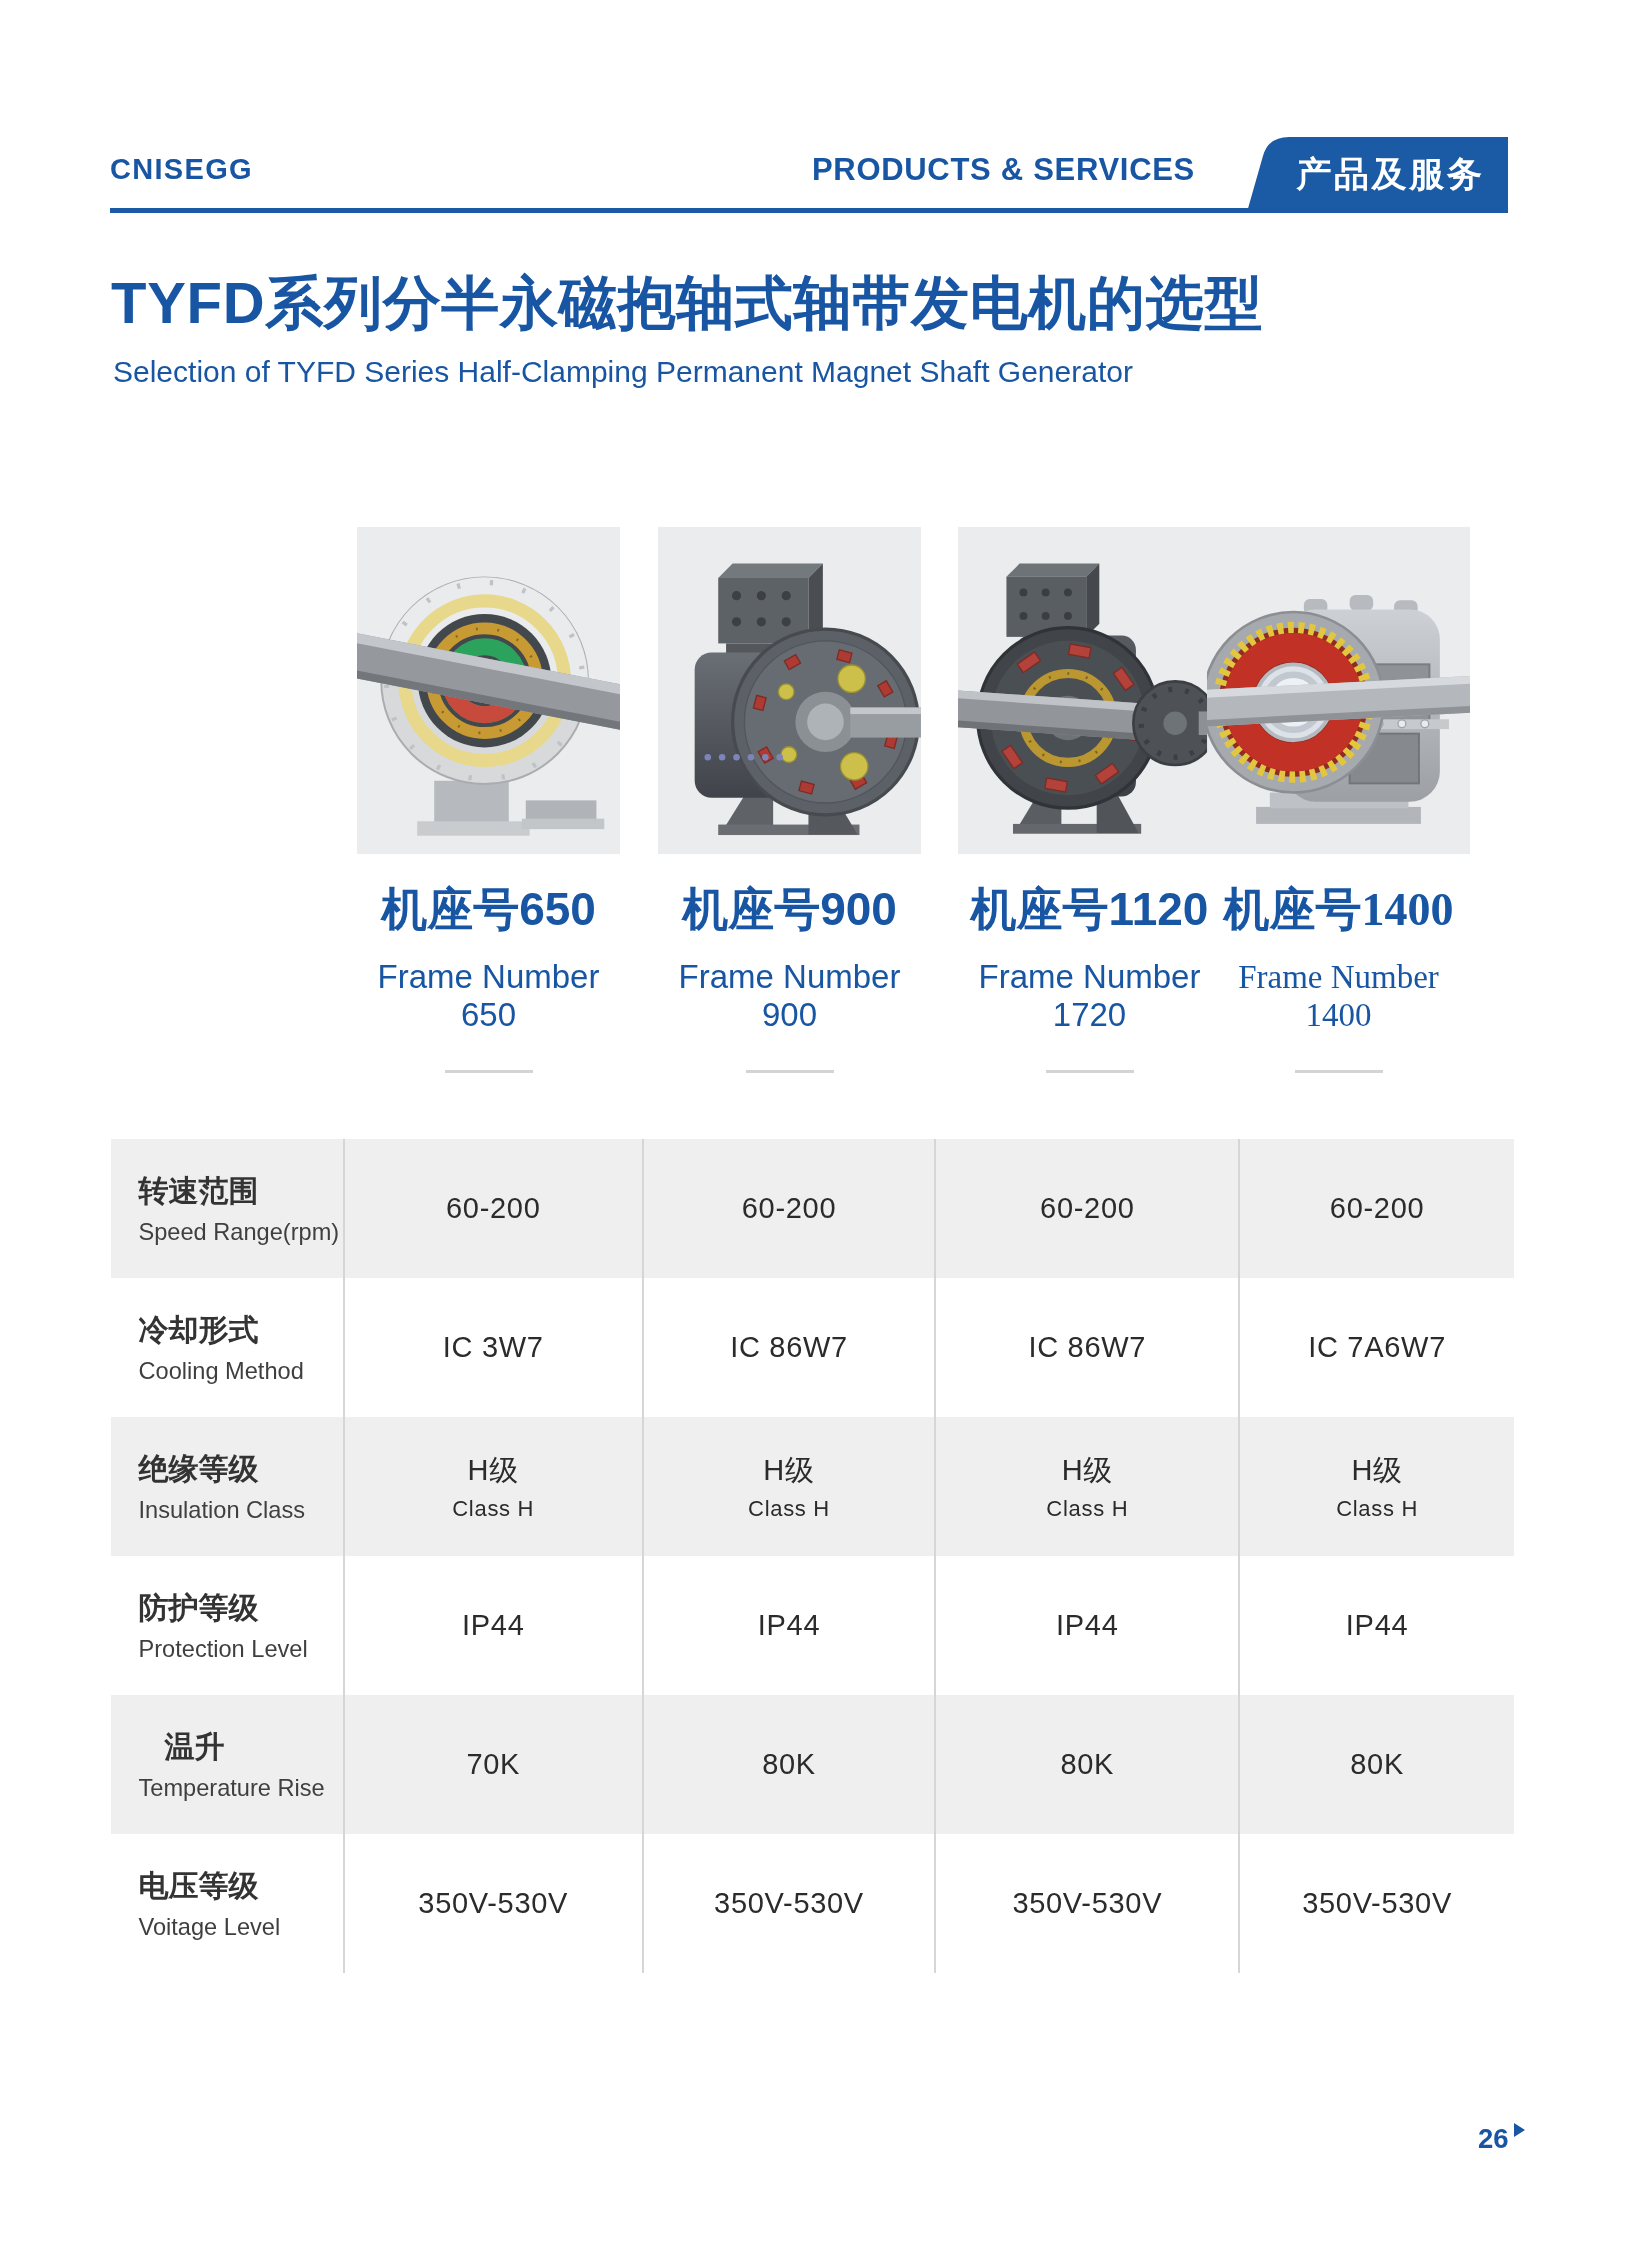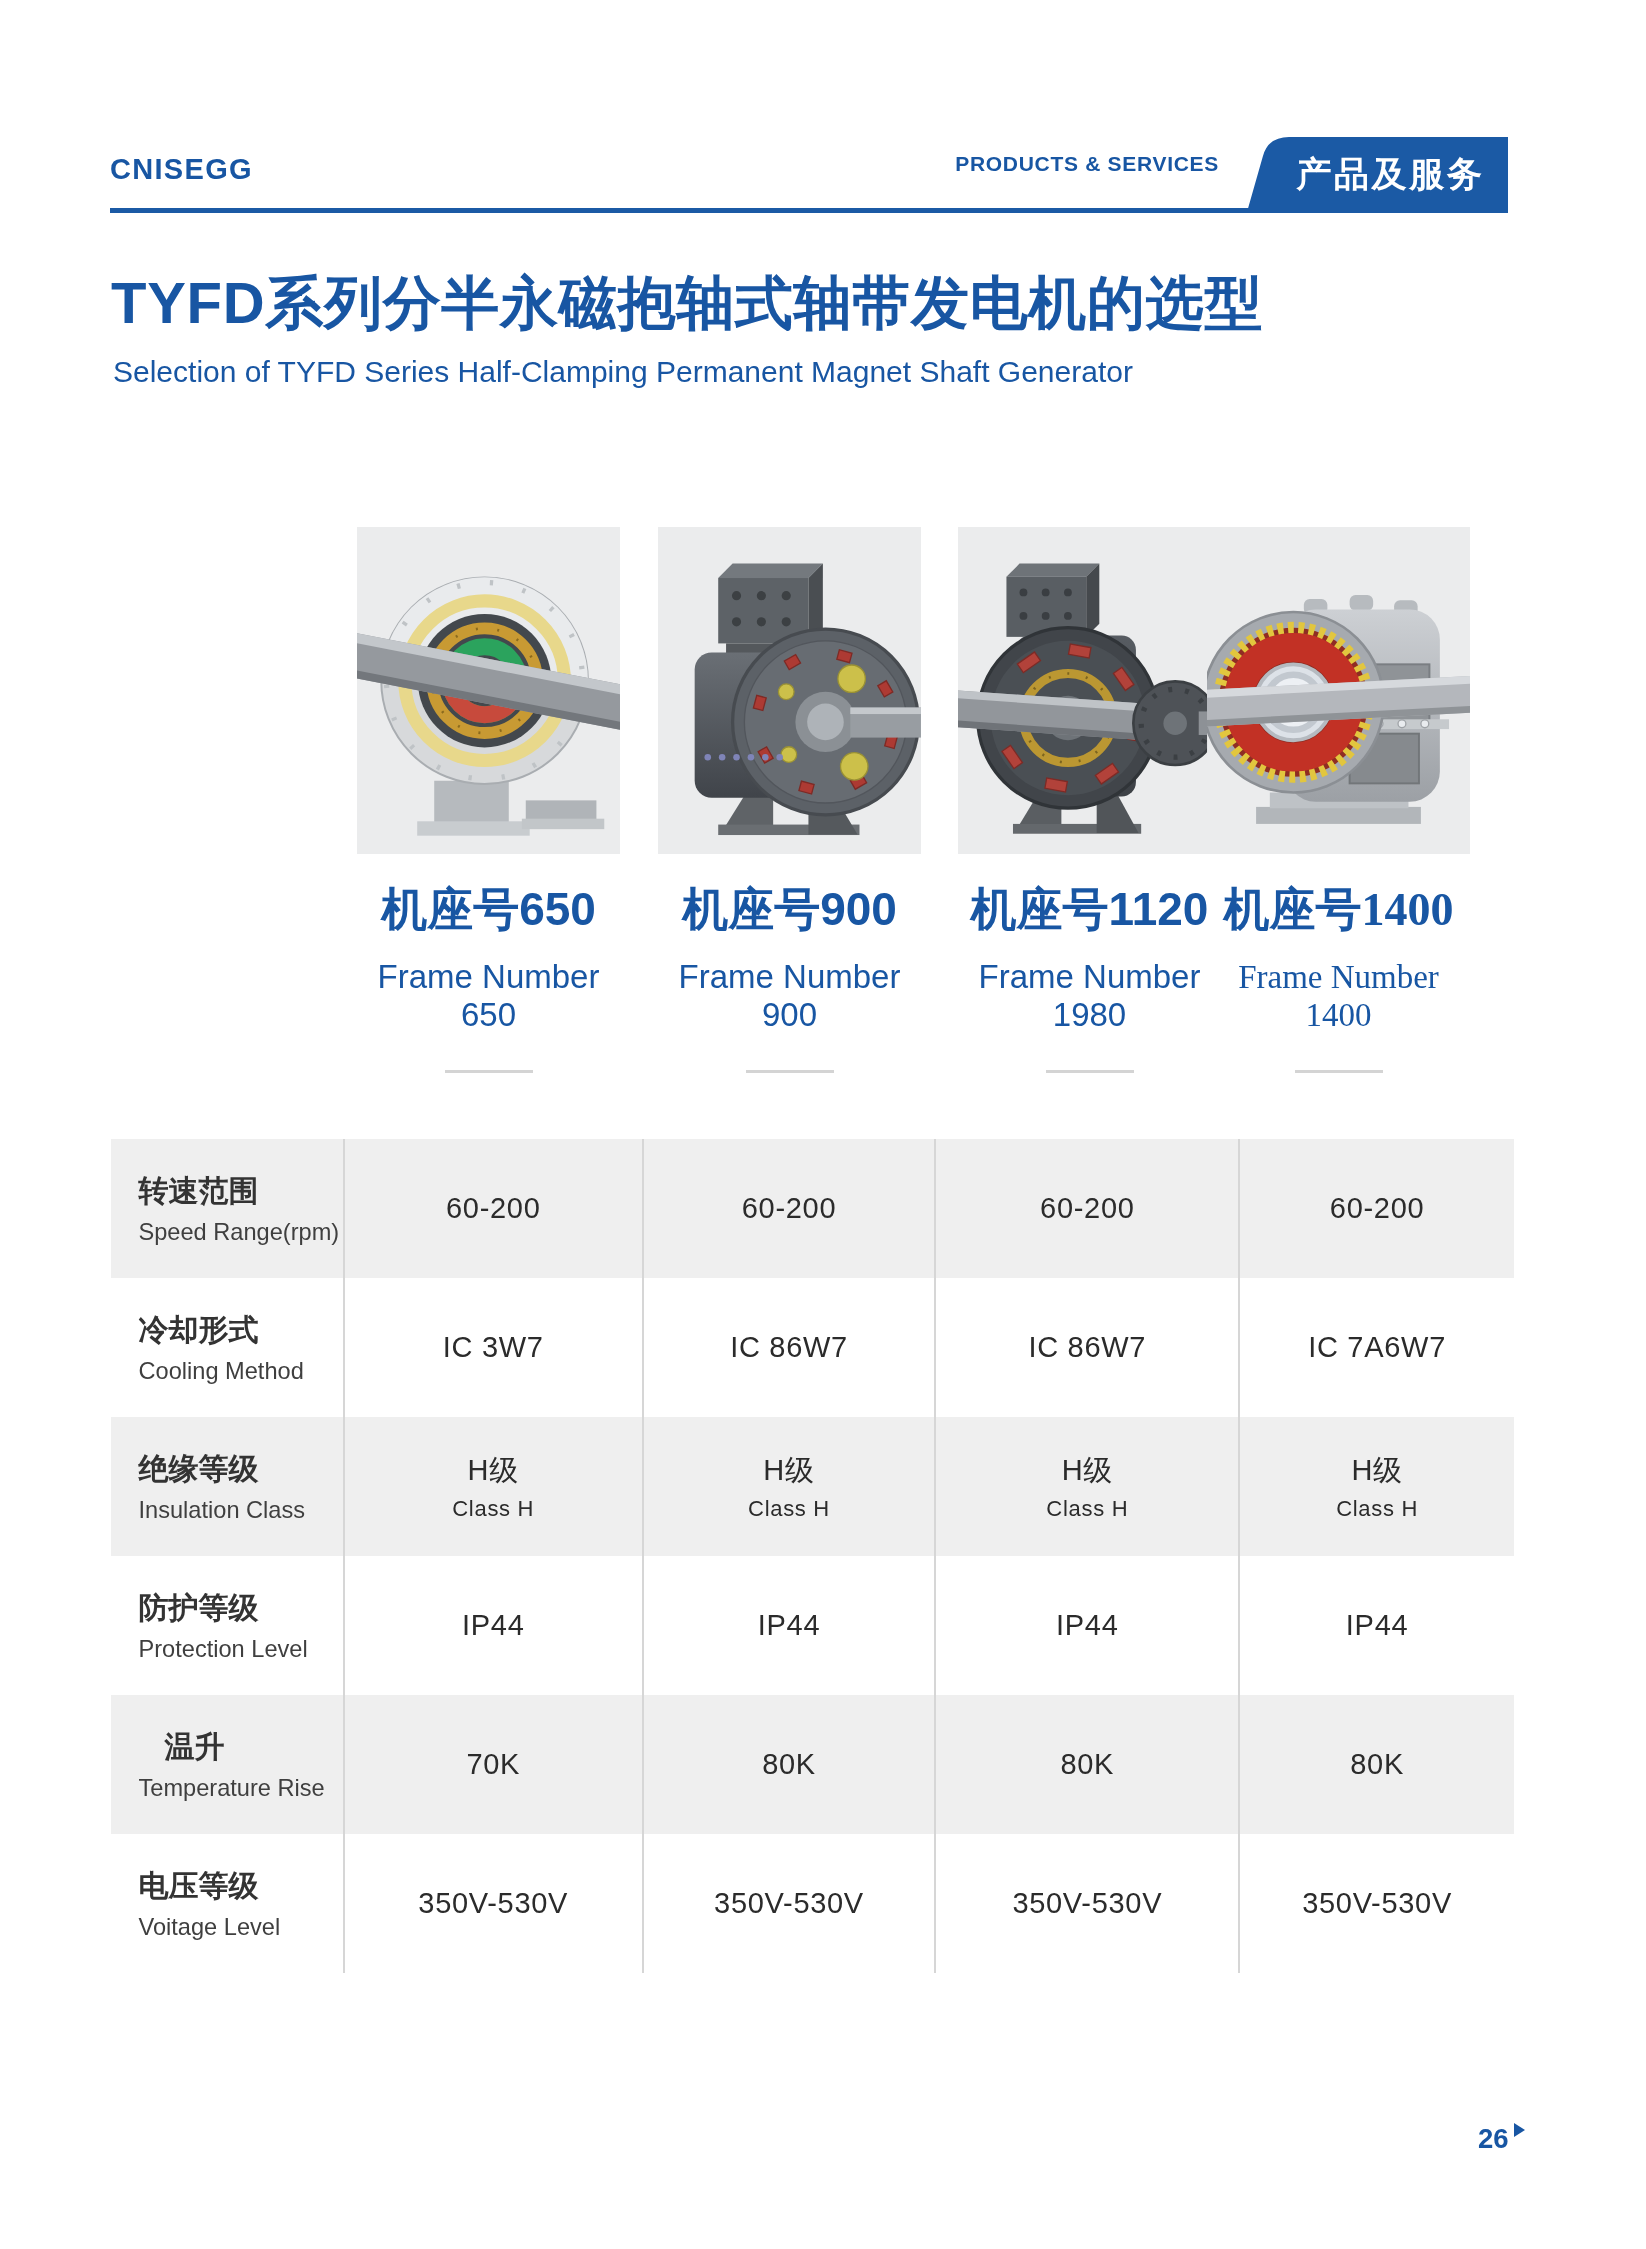--- a/index.html
+++ b/index.html
@@ -19,22 +19,22 @@
     font-family:"Liberation Sans","DejaVu Sans",sans-serif;
     color:var(--text-dark,#2b2b2b);
   }
   
   .brand{
     position:absolute;left:110px;top:153px;
     font-size:29px;font-weight:700;letter-spacing:1.3px;
     color:var(--accent-blue,#1856a3);
   }
   .section-en{
-    position:absolute;right:427px;top:152px;
-    font-size:21px;font-weight:700;letter-spacing:0.7px;
+    position:absolute;right:451px;top:152px;
+    font-size:31px;font-weight:700;letter-spacing:0.7px;
     color:var(--accent-blue,#1856a3);
   }
   .badge{
     position:absolute;left:1247px;top:137px;width:261px;height:75px;
   }
   .badge svg{position:absolute;left:0;top:0;width:100%;height:100%;}
   .badge .badge-text{
     position:absolute;left:26px;right:0;top:0;bottom:0;
     display:flex;align-items:center;justify-content:center;
     font-size:35px;font-weight:700;color:#ffffff;letter-spacing:2.6px;
@@ -247,21 +247,21 @@
         <rect x="-40" y="310" width="420" height="10" fill="#6f7378"></rect>
       </g>
       <circle cx="332" cy="300" r="64" fill="#4e5257" stroke="#3b3f43" stroke-width="4"></circle>
       <circle cx="332" cy="300" r="52" fill="none" stroke="#3b3f43" stroke-width="8" stroke-dasharray="6 20"></circle>
       <circle cx="332" cy="300" r="18" fill="#6e7378"></circle>
       <rect x="368" y="282" width="34" height="36" fill="#8d9196"></rect>
     </svg>
     <div class="cap-zh">机座号1120</div>
     <div class="cap-en">
       <div>Frame Number</div>
-      <div>1980</div>
+      <div>1720</div>
     </div>
     <div class="cap-dash"></div>
   </div>
 
   <div class="pcol p4">
     <svg class="pimg" viewBox="0 0 402 500">
       <rect width="402" height="500" fill="#ebeced"></rect>
       <rect x="75" y="428" width="252" height="26" fill="#b2b6ba"></rect>
       <rect x="96" y="406" width="212" height="24" fill="#bec2c6"></rect>
       <defs>

